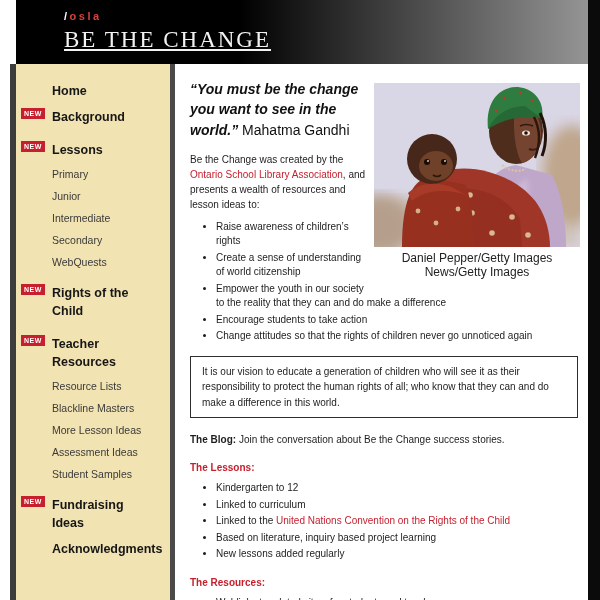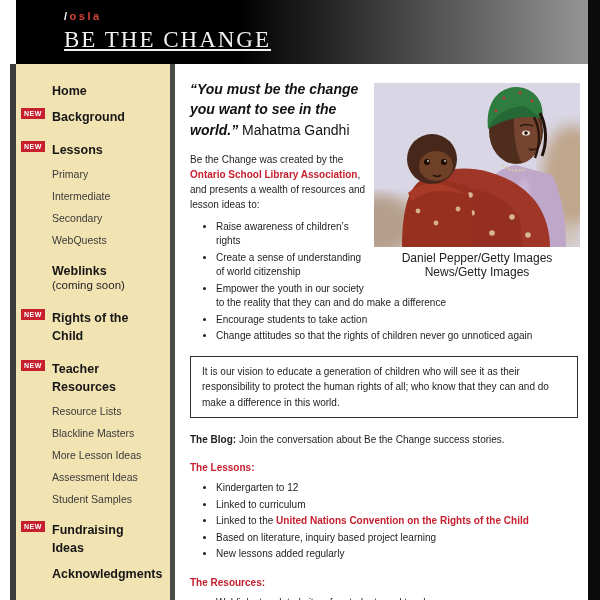--- a/index.html
+++ b/index.html
@@ -38,21 +38,21 @@
 
   .photo-block { float:right; width:206px; margin:4px 0 4px 8px; text-align:center; }
   .photo-frame { width:206px; height:164px; overflow:hidden; }
   .photo-caption { font-size:12px; color:#222; margin-top:4px; }
 
   .quote { font-size:14px; line-height:1.45; margin:0 0 12px 0; color:#111; }
   .quote-text { font-weight:bold; font-style:italic; }
   .quote-author { font-weight:normal; }
 
   .intro { line-height:1.5; margin:0 0 8px 0; }
-  .red-link { color:#c6202e; font-weight:bold; text-decoration:none; cursor:pointer; }
+  .red-link { color:#c6202e; font-weight:normal; text-decoration:none; cursor:pointer; }
 
   ul.blist { margin:8px 0 8px 0; padding-left:26px; line-height:1.45; }
   ul.blist li { margin-bottom:2px; }
 
   .box { clear:both; border:1.5px solid #2e2e2e; padding:7px 11px; line-height:1.55; margin:12px 2px 0 0; }
 
   .blog-line { margin:14px 0 0 0; line-height:1.5; }
   .b { font-weight:bold; }
   .sec-heading { color:#c6202e; font-weight:bold; margin:15px 0 0 0; }
 </style>
@@ -74,27 +74,24 @@
     </div>
     <div class="nav-row">
       <span class="badge">NEW</span>
       <span class="nav-main">Background</span>
     </div>
     <div class="nav-row gap">
       <span class="badge">NEW</span>
       <span class="nav-main">Lessons</span>
     </div>
     <div class="nav-sub-row"><span class="nav-sub">Primary</span></div>
+    <div class="nav-sub-row"><span class="nav-sub">Junior</span></div>
     <div class="nav-sub-row"><span class="nav-sub">Intermediate</span></div>
     <div class="nav-sub-row"><span class="nav-sub">Secondary</span></div>
     <div class="nav-sub-row"><span class="nav-sub">WebQuests</span></div>
-    <div class="nav-row gap">
-      <span class="nav-main">Weblinks</span>
-      <div class="nav-line2">(coming soon)</div>
-    </div>
     <div class="nav-row gap">
       <span class="badge">NEW</span>
       <span class="nav-main">Rights of the Child</span>
     </div>
     <div class="nav-row gap">
       <span class="badge">NEW</span>
       <span class="nav-main">Teacher Resources</span>
     </div>
     <div class="nav-sub-row"><span class="nav-sub">Resource Lists</span></div>
     <div class="nav-sub-row"><span class="nav-sub">Blackline Masters</span></div>

